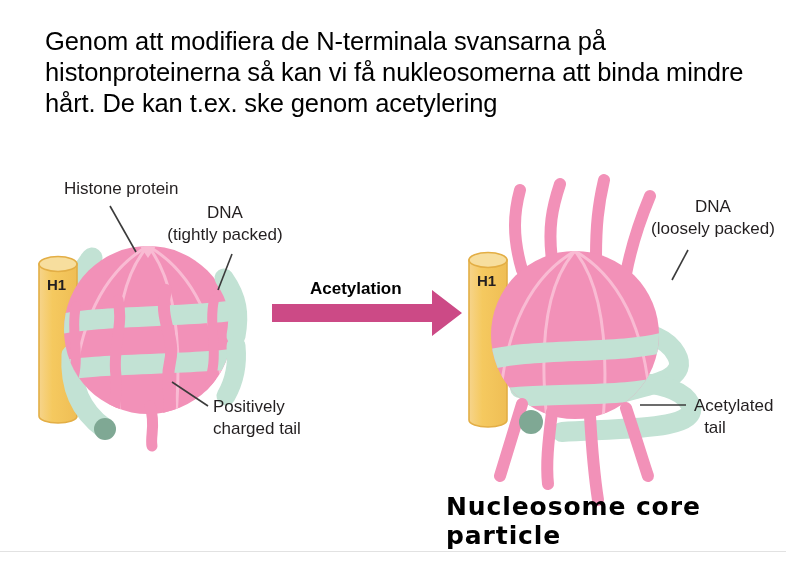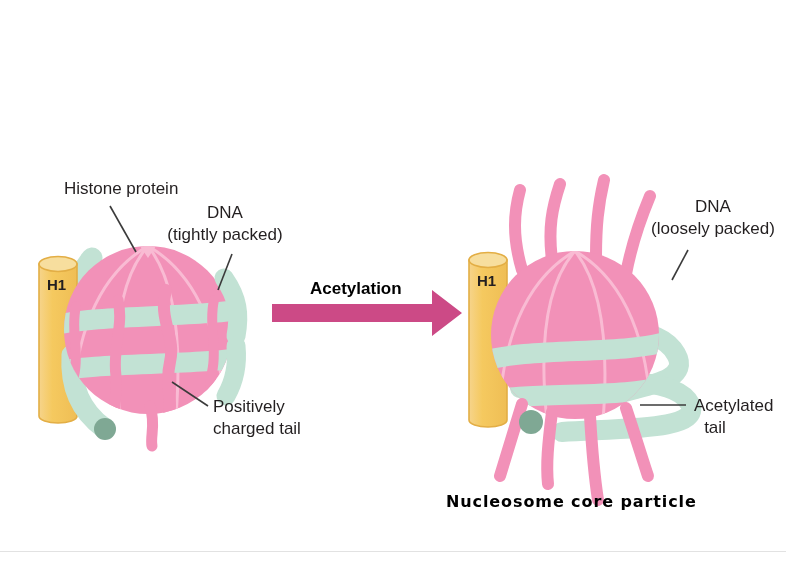--- a/index.html
+++ b/index.html
@@ -46,21 +46,21 @@
     width: 786px;
     height: 400px;
   }
   #figure svg { display: block; }
 
   
   #caption {
     position: absolute;
     left: 446px;
     top: 492px;
-    font-size: 16px;
+    font-size: 25px;
     font-weight: 700;
     letter-spacing: 0.9px;
     color: #000000;
     font-family: "DejaVu Sans", sans-serif;
   }
 
   
   #bottom-rule {
     position: absolute;
     left: 0;
@@ -91,20 +91,23 @@
     stroke: #3b3b3b;
     stroke-width: 1.6;
     fill: none;
   }
 </style>
 </head>
 <body>
 
 <div id="slide">
 
+  <div id="heading">Genom att modifiera de N-terminala svansarna på
+histonproteinerna så kan vi få nukleosomerna att binda mindre
+hårt. De kan t.ex. ske genom acetylering</div>
 
   <div id="figure">
     <svg width="786" height="400" viewBox="0 0 786 400" xmlns="http://www.w3.org/2000/svg">
 
       <defs>
         <linearGradient id="gold" x1="0" y1="0" x2="1" y2="0">
           <stop offset="0%" stop-color="#F6D48B"></stop>
           <stop offset="35%" stop-color="#F5C95F"></stop>
           <stop offset="100%" stop-color="#EFBE55"></stop>
         </linearGradient>

